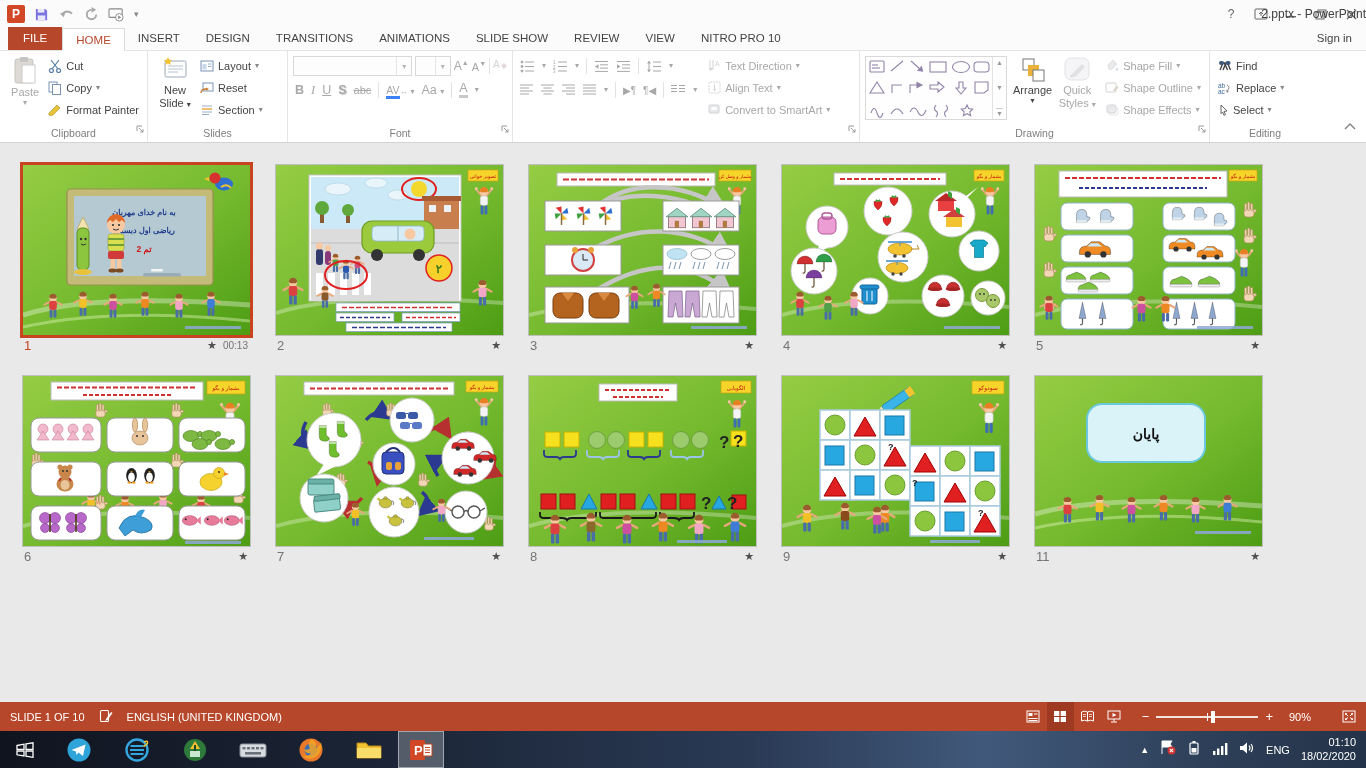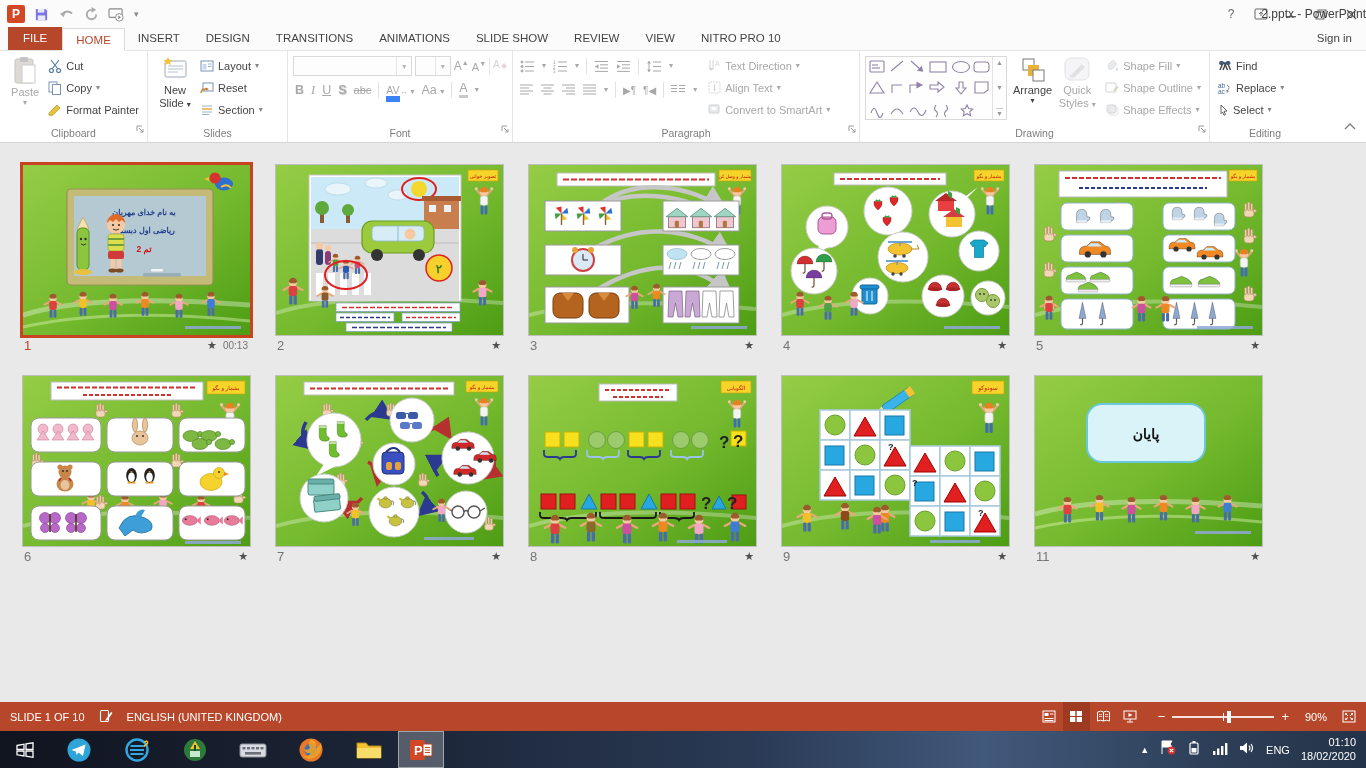--- a/index.html
+++ b/index.html
@@ -62,21 +62,21 @@
   
   .statusbar{height:29px;background:#B7472A;color:#fff;display:flex;align-items:center;font-size:11px;flex:none;padding:0 4px 0 10px}
   .statusbar .left{display:flex;align-items:center;gap:14px}
   .sb-right{margin-left:auto;display:flex;align-items:center;height:100%}
   .vbtn{width:27px;height:100%;display:flex;align-items:center;justify-content:center}
   .vbtn.active{background:#9E3A21}
   .zoomctl{display:flex;align-items:center;gap:7px;margin:0 6px 0 14px}
   .ztrack{width:102px;height:2px;background:rgba(255,255,255,.85);position:relative}
   .zthumb{position:absolute;left:54%;top:-5px;width:4px;height:12px;background:#fff}
   .zmid{position:absolute;left:50%;top:-3px;width:1px;height:8px;background:#fff}
-  .zpct{width:32px;text-align:right;margin-right:8px}
+  .zpct{width:32px;text-align:right;margin-right:24px}
 
   
   .taskbar{height:37px;background:linear-gradient(90deg,#10141F 0%,#1C2638 30%,#2A3A55 55%,#41597B 72%,#2E4059 88%,#233349 100%);display:flex;align-items:center;flex:none}
   .startbtn{width:50px;height:37px;display:flex;align-items:center;justify-content:center}
   .ticon{width:58px;height:37px;display:flex;align-items:center;justify-content:center}
   .ticon.activeapp{width:46px;background:rgba(255,255,255,.25);border:1px solid rgba(255,255,255,.45)}
   .tray{margin-left:auto;display:flex;align-items:center;gap:11px;padding-right:10px;color:#fff}
   .tray .lang{font-size:11px}
   .clock{font-size:11px;text-align:right;line-height:1.25}
 </style>
@@ -383,21 +383,21 @@
               </svg>
           </span>
         </div>
         <div class="fletters">
           <span style="font-weight:bold">B</span>
           <span style="font-style:italic;font-family:'Liberation Serif',serif">I</span>
           <span style="text-decoration:underline">U</span>
           <span style="font-weight:bold;text-shadow:1px 1px 1px #ccc">S</span>
           <span style="text-decoration:line-through;font-size:11px">abc</span>
           <span class="sep"></span>
-          <span style="font-size:10.5px"><span style="border-bottom:6px solid #3b82f6">AV</span><span style="font-size:8px">↔</span> <span class="darr">▾</span></span>
+          <span style="font-size:10.5px"><span style="border-bottom:3px solid #3b82f6">AV</span><span style="font-size:8px">↔</span> <span class="darr">▾</span></span>
           <span><span>Aa</span> <span class="darr">▾</span></span>
           <span class="sep"></span>
           <span style="border-bottom:3px solid #C9C9C9;line-height:1">A</span>
           <span class="darr">▾</span>
         </div>
       </div>
       <div class="glabel">Font</div>
       <span class="launcher">
         <svg width="9" height="9" viewBox="0 0 9 9">
             <path d="M1 1 v5 M1 1 h5 M3 3 l4 4 M7 4.2 v2.8 h-2.8" stroke="#999" fill="none"></path>
@@ -539,21 +539,20 @@
           <div class="sbtn dis">
             <svg width="13" height="13" viewBox="0 0 13 13">
                 <rect x="1" y="2" width="10" height="8" rx="1" fill="#C9D4E2" stroke="#9AAAC0"></rect>
                 <rect x="3.5" y="4" width="5" height="3" fill="#fff"></rect>
               </svg>
             <span>Convert to SmartArt</span>
               <span class="darr">▾</span>
           </div>
         </div>
       </div>
-      <div class="glabel">Paragraph</div>
       <span class="launcher">
         <svg width="9" height="9" viewBox="0 0 9 9">
             <path d="M1 1 v5 M1 1 h5 M3 3 l4 4 M7 4.2 v2.8 h-2.8" stroke="#999" fill="none"></path>
           </svg>
       </span>
     </div>
 
     <div class="rgroup" style="width:350px">
       <div class="rbody" style="gap:6px">
         <div class="shapegal">

